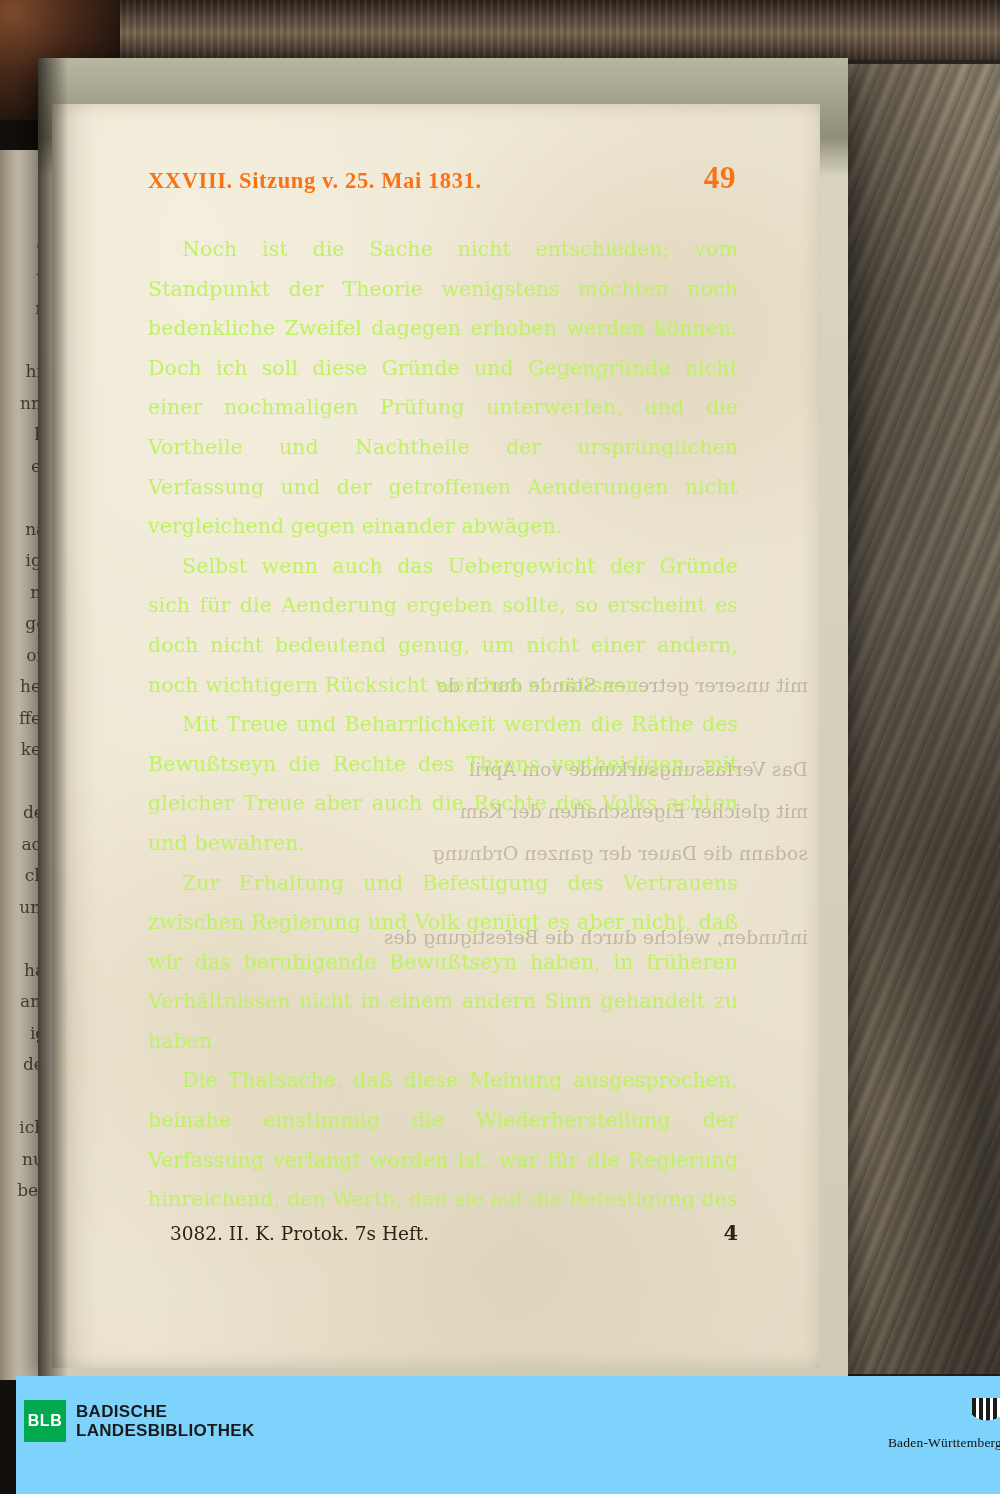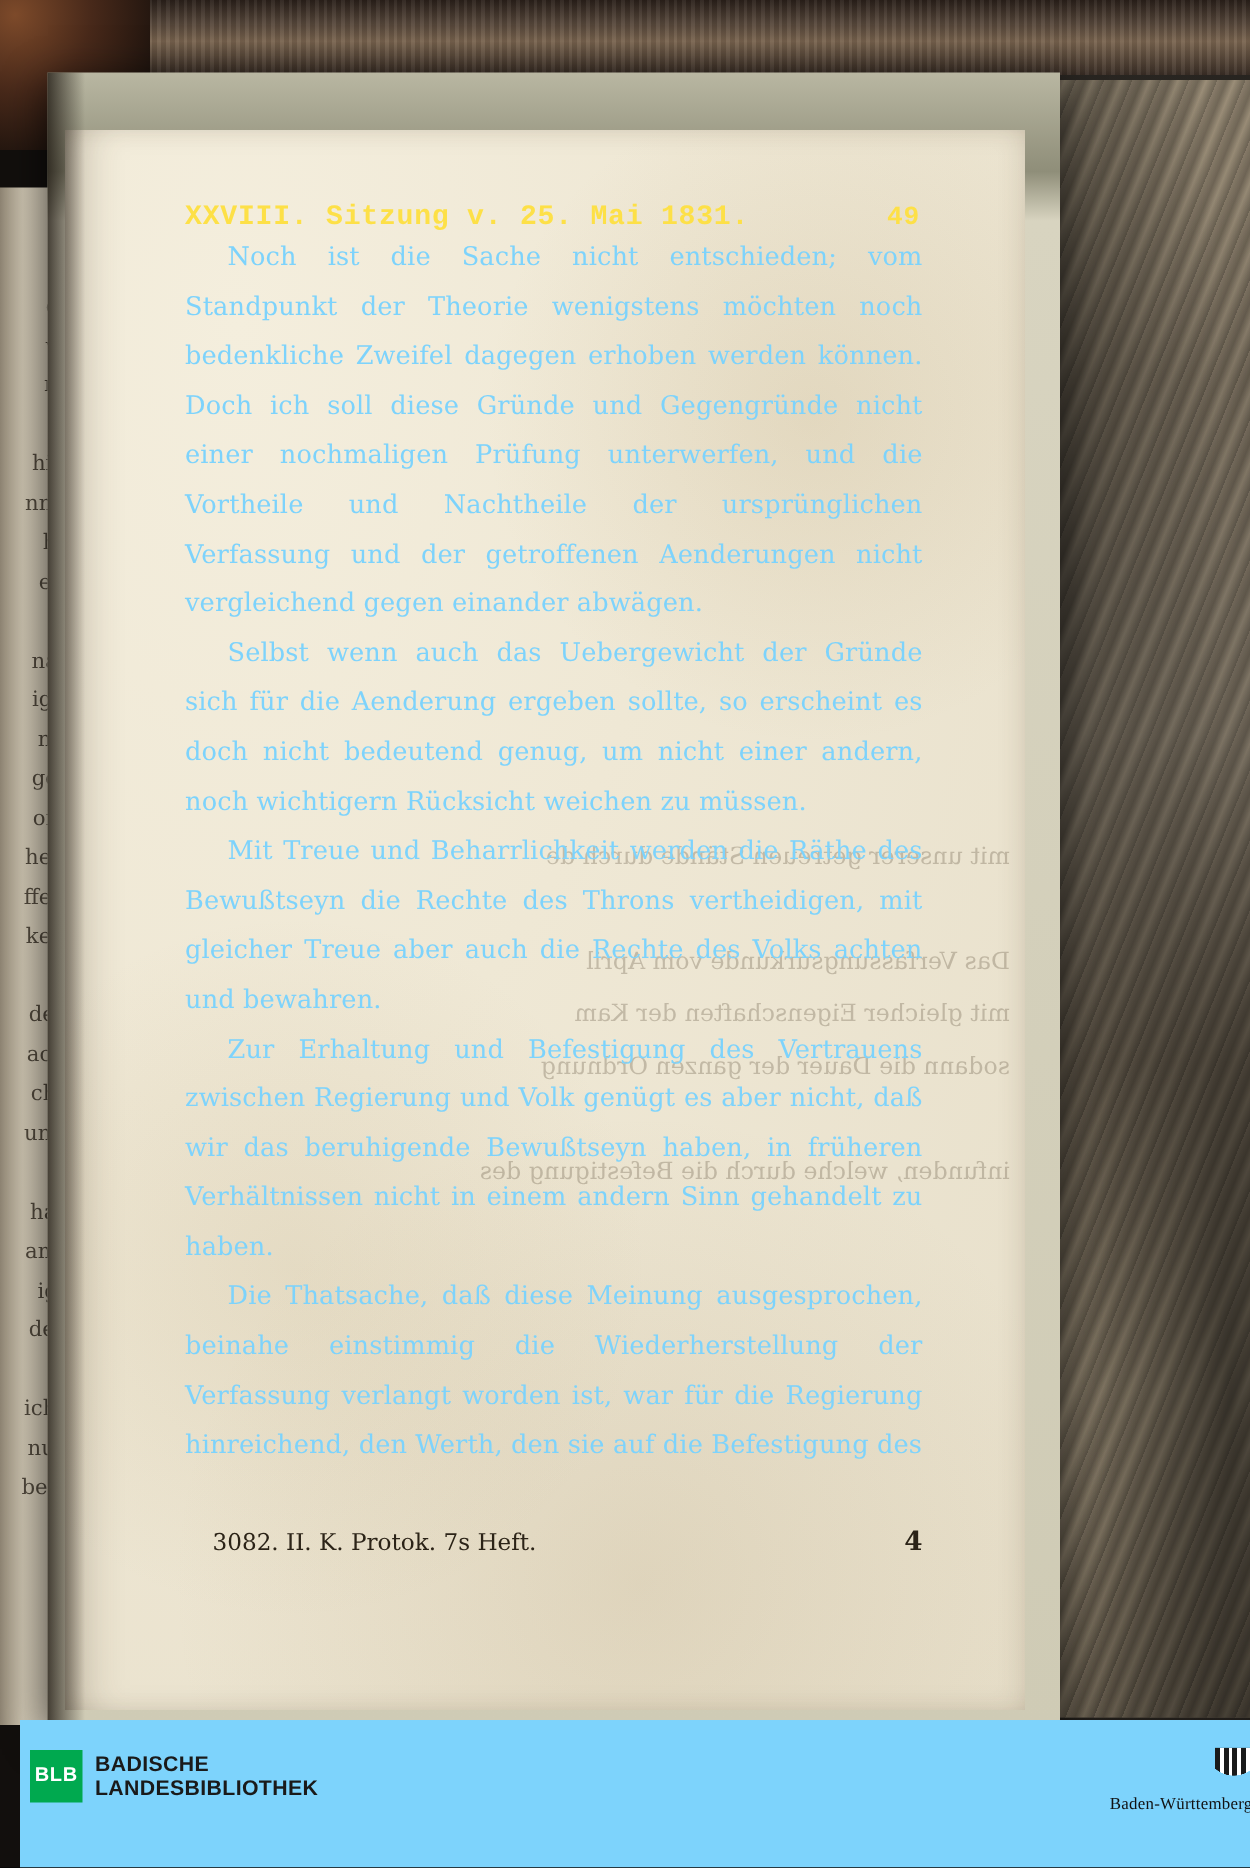--- a/index.html
+++ b/index.html
@@ -115,33 +115,34 @@
   #text-col {
     position: absolute;
     left: 148px;
     top: 160px;
     width: 590px;
   }
   .running-head {
     display: flex;
     align-items: baseline;
     justify-content: space-between;
-    font-family: Liberation Mono, monospace;
+    font-family: Liberation Serif, serif;
     font-size: 22.5px;
     letter-spacing: 0.6px;
-    color: #fde047;
+    color: #f97316;
+    margin-bottom: 34px;
   }
   .running-head .rh-title { font-weight: 600; }
-  .running-head .rh-folio { font-weight: 700; font-size: 21px; padding-right: 2px;}
+  .running-head .rh-folio { font-weight: 700; font-size: 31px; padding-right: 2px;}
 
   .body {
     font-family: "DejaVu Serif", serif;
     font-size: 20.5px;
     line-height: 39.6px;
-    color: #7dd3fc;
+    color: #bef264;
     text-align: justify;
     text-justify: inter-word;
     letter-spacing: 0.1px;
   }
   .body p { margin: 0; text-indent: 34px; }
   .body p + p { margin-top: 0; }
 
   .footline {
     position: absolute;
     left: 170px;

